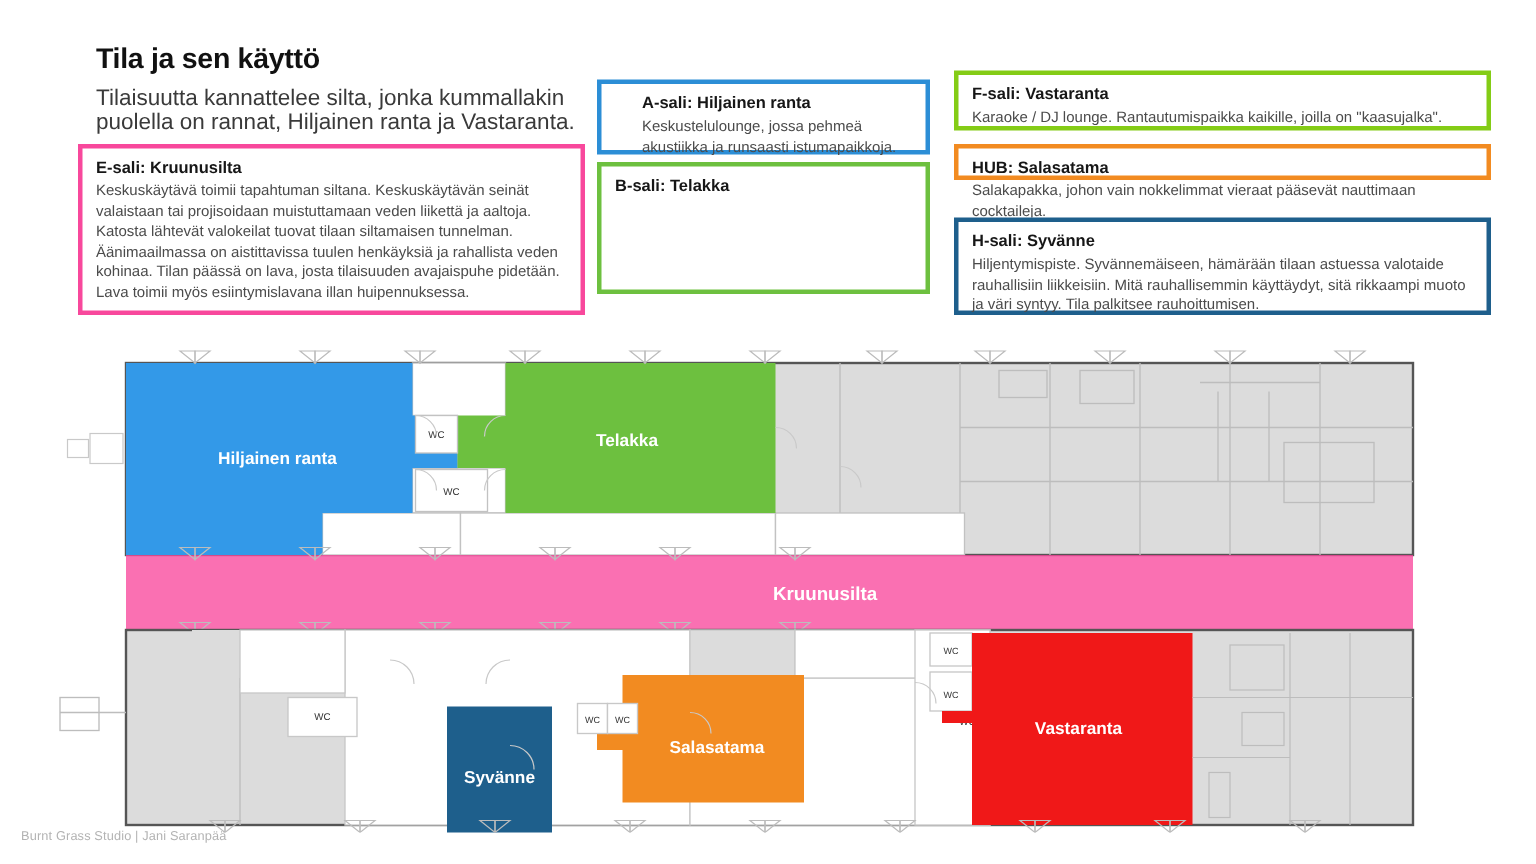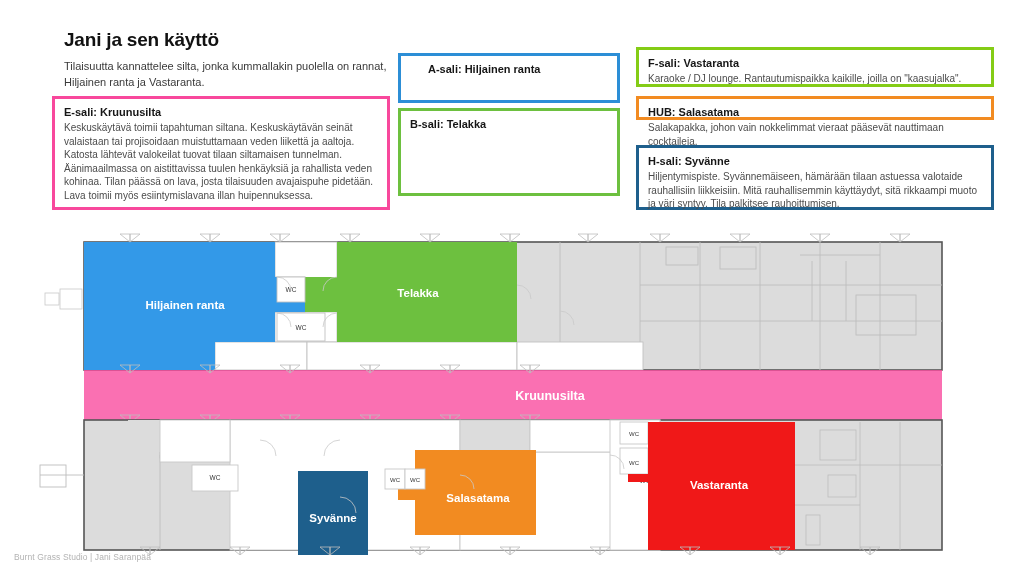--- a/index.html
+++ b/index.html
@@ -11,21 +11,21 @@
     overflow:hidden;
     position:relative;
   }
   
   #page-title{
     position:absolute;left:64px;top:29px;
     font-size:19px;font-weight:bold;letter-spacing:-0.2px;color:#111;
   }
   #page-subtitle{
     position:absolute;left:64px;top:58px;width:330px;
-    font-size:11px;line-height:16px;color:#3a3a3a;
+    font-size:15px;line-height:16px;color:#3a3a3a;
   }
 
   
   .card{
     position:absolute;
     background:#ffffff;
     box-sizing:border-box;
     padding:6px 9px 7px 9px;
   }
   .card .c-title{
@@ -51,30 +51,31 @@
 
   
   #footer{
     position:absolute;left:14px;top:552px;
     font-size:8.5px;color:#b3b3b3;letter-spacing:0.1px;
   }
 </style>
 </head>
 <body>
 
-<div id="page-title">Jani ja sen käyttö</div>
+<div id="page-title">Tila ja sen käyttö</div>
 <div id="page-subtitle">Tilaisuutta kannattelee silta, jonka kummallakin puolella on rannat, Hiljainen ranta ja Vastaranta.</div>
 
 <div class="card" id="card-kruunusilta">
   <div class="c-title">E-sali: Kruunusilta</div>
   <div class="c-body">Keskuskäytävä toimii tapahtuman siltana. Keskuskäytävän seinät valaistaan tai projisoidaan muistuttamaan veden liikettä ja aaltoja. Katosta lähtevät valokeilat tuovat tilaan siltamaisen tunnelman. Äänimaailmassa on aistittavissa tuulen henkäyksiä ja rahallista veden kohinaa. Tilan päässä on lava, josta tilaisuuden avajaispuhe pidetään. Lava toimii myös esiintymislavana illan huipennuksessa.</div>
 </div>
 
 <div class="card" id="card-hiljainen">
   <div class="c-title">A-sali: Hiljainen ranta</div>
+  <div class="c-body">Keskustelulounge, jossa pehmeä akustiikka ja runsaasti istumapaikkoja.</div>
 </div>
 
 <div class="card" id="card-telakka">
   <div class="c-title">B-sali: Telakka</div>
 </div>
 
 <div class="card" id="card-vastaranta">
   <div class="c-title">F-sali: Vastaranta</div>
   <div class="c-body">Karaoke / DJ lounge. Rantautumispaikka kaikille, joilla on "kaasujalka".</div>
 </div>

